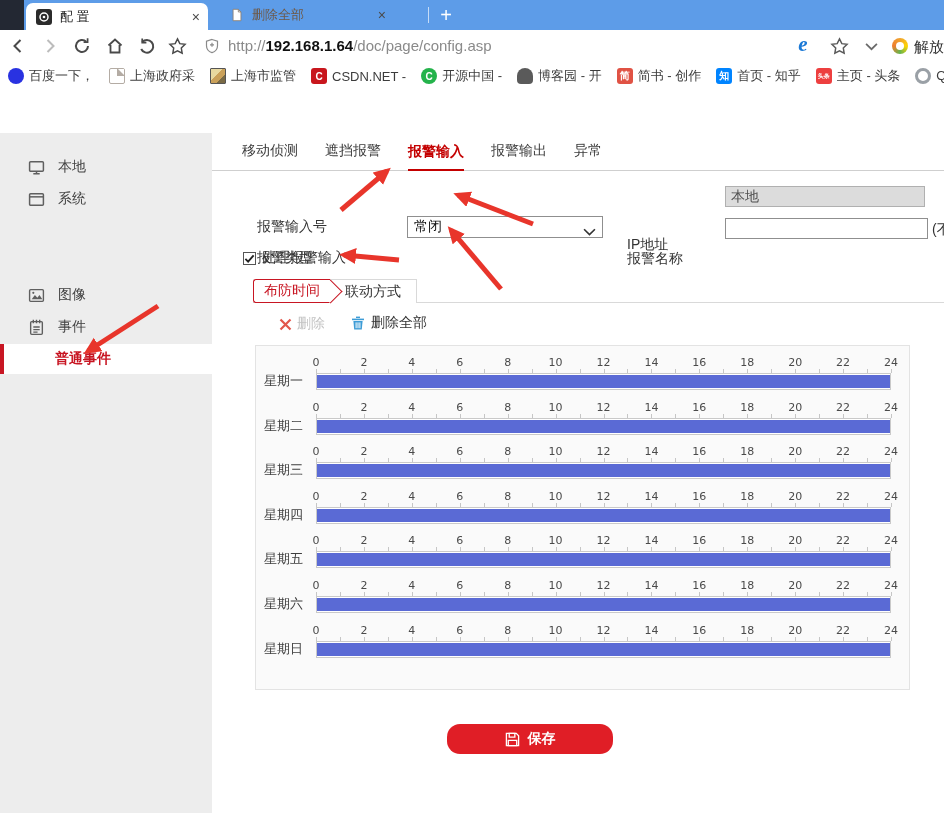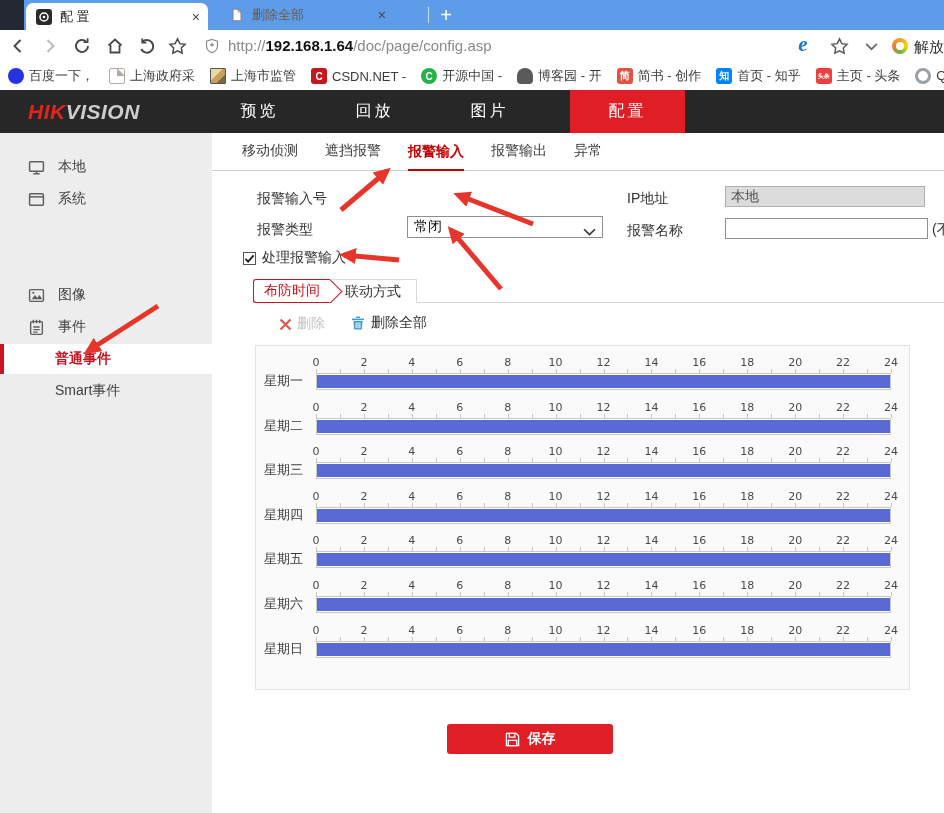--- a/index.html
+++ b/index.html
@@ -54,21 +54,21 @@
   .side-item.sub { padding-left:55px; }
   .side-item.active { background:#fff; color:#c81623; font-weight:bold; border-left:4px solid #c81623; padding-left:51px; }
   .side-ico { width:17px; height:17px; display:flex; }
 
   
   .ctabs { position:absolute; left:212px; top:133px; width:732px; height:38px; border-bottom:1px solid #cfcfcf; display:flex; align-items:flex-end; padding-left:30px; gap:27px; font-size:14px; }
   .ctab { padding-bottom:10px; color:#3c3c3c; }
   .ctab.active { color:#c40000; font-weight:bold; border-bottom:2px solid #c40000; padding-bottom:8px; margin-bottom:-1px; }
 
   
-  .flabel { position:absolute; font-size:14px; color:#333; white-space:nowrap; }
+  .flabel { position:absolute; font-size:14px; color:#333; white-space:nowrap;margin-top:28px; }
   .fselect { position:absolute; width:196px; height:22px; background:#fff; border:1px solid #8f8f8f; display:flex; align-items:center; padding:0 24px 0 6px; font-size:14px; color:#111; }
   .fselect .chev { position:absolute; right:6px; top:7px; }
   .finput { position:absolute; height:21px; border:1px solid #8f8f8f; background:#fff; font-size:14px; padding:0 5px; font-family:inherit; color:#333; }
   .finput:disabled { background:#dcdcdc; border-color:#b0b0b0; color:#4f4f4f; }
   .fsuffix { position:absolute; font-size:14px; color:#333; }
 
   .chkrow { position:absolute; left:243px; top:249px; display:flex; align-items:center; gap:6px; font-size:14px; color:#333; }
   .chkbox { width:13px; height:13px; border:1px solid #555; background:#fff; position:relative; display:flex; align-items:center; justify-content:center; }
 
   
@@ -90,21 +90,21 @@
   .hlabels { position:absolute; left:0; top:0; width:100%; height:12px; }
   .hlabels span { position:absolute; transform:translateX(-50%); font-size:11px; color:#4a4a4a; font-family:"DejaVu Sans",sans-serif; }
   .ticks { position:absolute; left:0; top:13px; width:100%; height:4px; }
   .ticks i { position:absolute; width:1px; height:4px; background:#c6c6c6; }
   .track { position:absolute; left:0; top:17px; width:100%; height:17px; background:#fff; border:1px solid #c9c9c9; }
   .bar { position:absolute; top:1px; height:13px; }
 
   
   .btn { position:absolute; top:724px; height:30px; display:flex; align-items:center; justify-content:center; gap:8px; font-size:14px; border-radius:3px; cursor:default; }
   .btn.copy { left:255px; width:163px; background:#fff; border:1px solid #8f8f8f; color:#333; }
-  .btn.save { left:447px; width:166px; background:#e01e26; color:#fff; font-weight:bold; }
+  .btn.save { left:447px; width:166px; background:#e01e26; color:#fff; font-weight:bold;border-radius:13px; }
 
   .arrows { position:absolute; left:0; top:0; width:944px; height:813px; pointer-events:none; z-index:50; }
 </style>
 </head>
 <body>
 
 <div class="page">
 
   <div class="tabbar">
     <div class="tab-corner"></div>
@@ -231,31 +231,20 @@
       <div class="bm">
         <span class="bmi square small-txt" style="background: rgb(237, 63, 63);">头条</span>
         <span>主页 - 头条</span>
       </div>
       <div class="bm">
         <span class="bmi ring"></span>
         <span>QTCN开发</span>
       </div>
     </div>
 
-  <div class="apphdr">
-    <div class="logo">
-      <span class="hik">HIK</span><span class="vision">VISION</span>
-    </div>
-    <div id="app-nav">
-        <div class="nav-item" style="left: 202px;">预览</div>
-        <div class="nav-item" style="left: 317px;">回放</div>
-        <div class="nav-item" style="left: 432px;">图片</div>
-        <div class="nav-item active" style="left: 570px;">配置</div>
-      </div>
-  </div>
 
   <div class="sidebar" id="sidebar-nav">
       <div class="side-item" style="top: 19px;">
         <span class="side-ico">
           <svg viewBox="0 0 16 16" width="17" height="17" fill="none" stroke="#5f5f5f" stroke-width="1.4">
             <rect x="1.5" y="2.5" width="13" height="9" rx="1"></rect>
             <path d="M8 11.5v2M5 13.8h6"></path>
           </svg>
         </span>
         <span>本地</span>
@@ -284,35 +273,32 @@
           <svg viewBox="0 0 16 16" width="17" height="17" fill="none" stroke="#5f5f5f" stroke-width="1.3">
             <rect x="2.5" y="2.5" width="11" height="12" rx="1"></rect>
             <path d="M5 .8v3.2M8 .8v3.2M11 .8v3.2M5 7.5h6M5 10h6M5 12.4h4"></path>
           </svg>
         </span>
         <span>事件</span>
       </div>
       <div class="side-item sub active" style="top: 211px;">
         <span>普通事件</span>
       </div>
-      <div class="side-item sub" style="top: 243px;">
-        <span>Smart事件</span>
-      </div>
     </div>
 
   <div class="ctabs" id="content-tabs">
       <div class="ctab">移动侦测</div>
       <div class="ctab">遮挡报警</div>
       <div class="ctab active">报警输入</div>
       <div class="ctab">报警输出</div>
       <div class="ctab">异常</div>
     </div>
 
   <span class="flabel" style="left:257px;top:190px">报警输入号</span>
-  <span class="flabel" style="left:627px;top:190px">IP地址</span>
+  <span class="flabel" style="left:627px;top:208px">IP地址</span>
   <input class="finput" style="left: 725px; top: 186px; width: 200px;" disabled="" value="本地">
 
   <span class="flabel" style="left:257px;top:221px">报警类型</span>
   <div class="fselect" style="left:407px;top:216px">
     <span>常闭</span>
     <span class="chev">
       <svg viewBox="0 0 12 8" width="13" height="9" fill="none" stroke="#333" stroke-width="1.5">
           <path d="M1 1l5 5 5-5"></path>
         </svg></span>
   </div>

